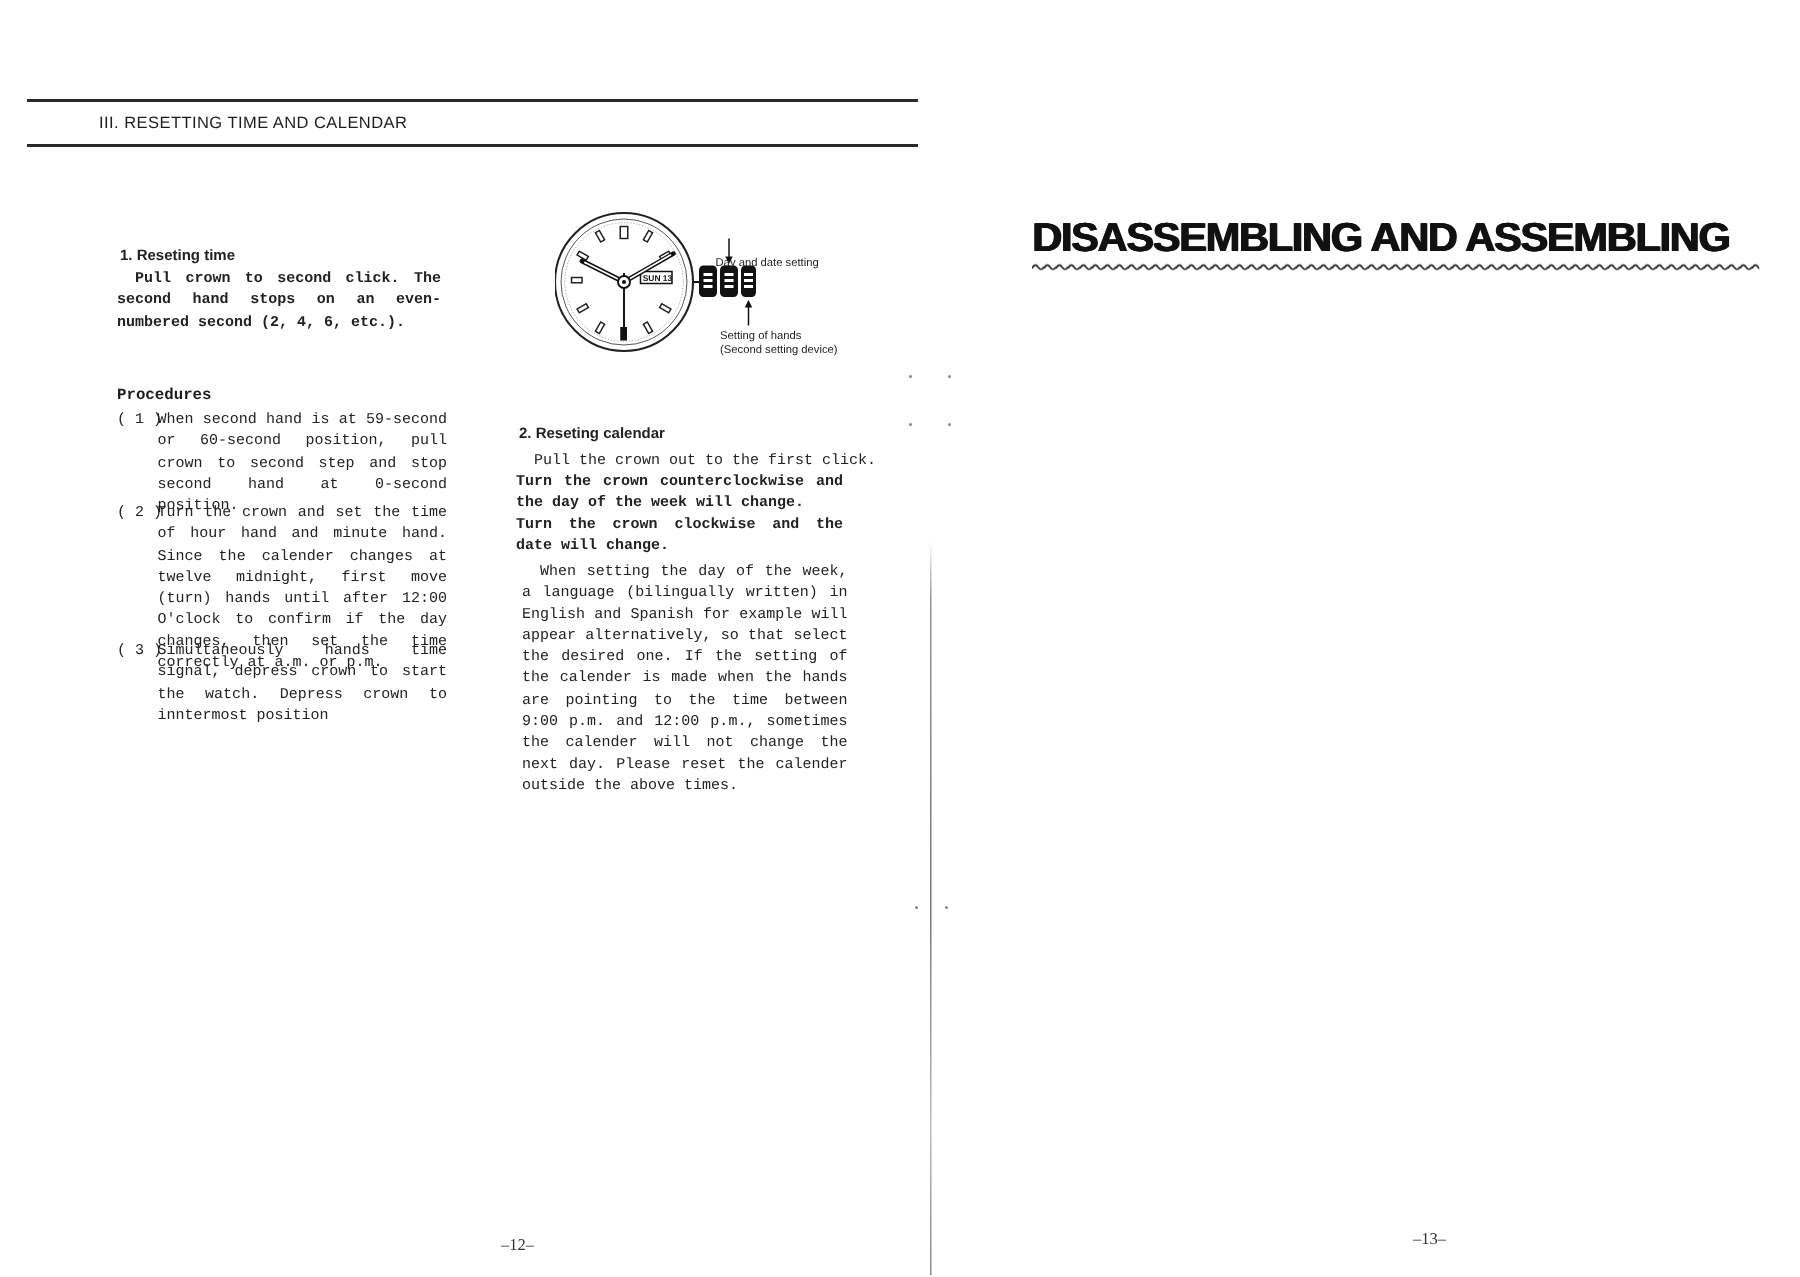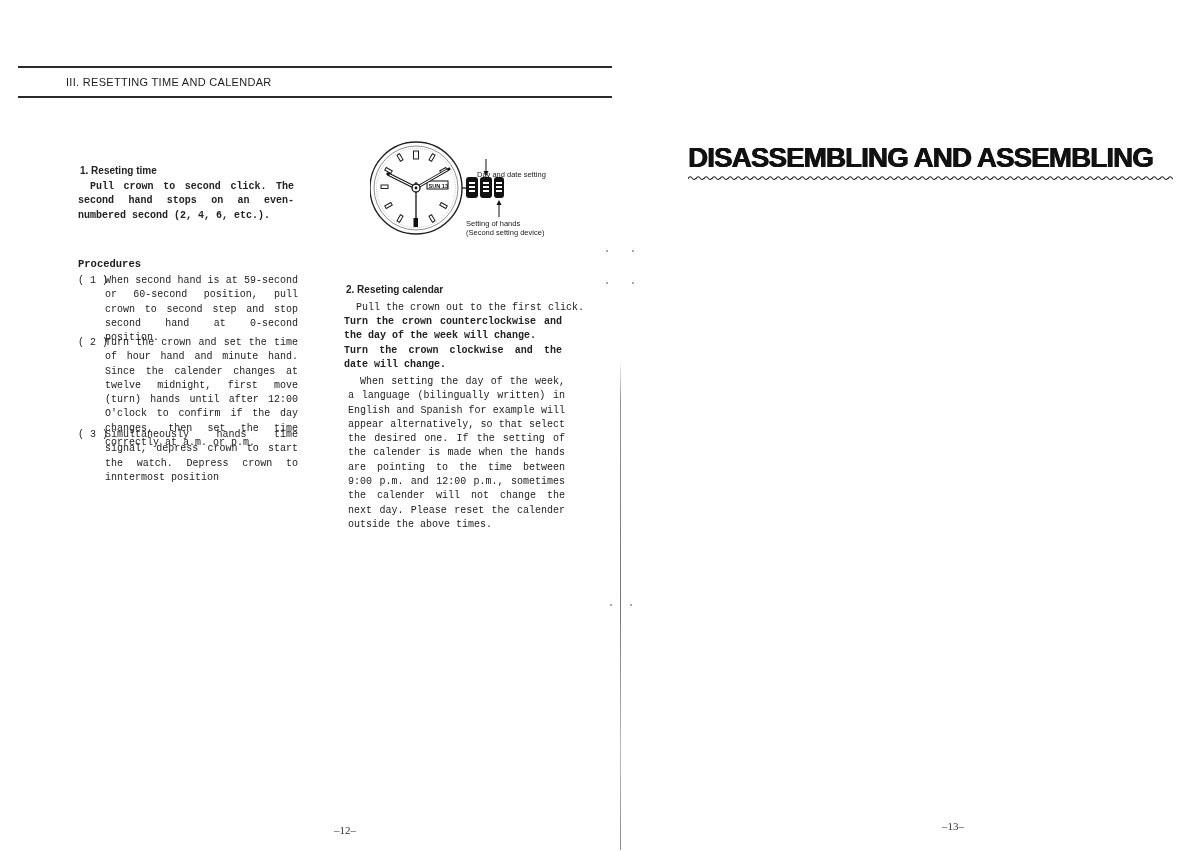--- a/index.html
+++ b/index.html
@@ -38,21 +38,21 @@
   .proc-num { width: 27px; flex-shrink: 0; white-space: pre; }
   .proc-text { width: 193px; }
   #proc1 { top: 274px; }
   #proc2 { top: 336px; }
   #proc3 { top: 428px; }
 
   
   #diagram { position: absolute; left: 370px; top: 138px; width: 200px; height: 105px; }
   .diag-label { position: absolute; font-family: "Liberation Sans", sans-serif; font-size: 7.5px; color: #222; white-space: nowrap; line-height: 9px; }
   #lbl-day { left: 107px; top: 9px; margin-top: 23px; }
-  #lbl-hands { left: 96px; top: 81px; }
+  #lbl-hands { left: 110px; top: 81px; }
 
   #s2-title { position: absolute; left: 346px; top: 284px; }
   #s2-p1 { position: absolute; left: 356px; top: 301px; }
   #s2-bold { position: absolute; left: 344px; top: 315px; width: 218px; font-weight: bold; }
   #s2-p2 { position: absolute; left: 348px; top: 375px; width: 217px; }
   #s2-p2 .indent { display:inline-block; width: 12px; }
 
   .folio { position: absolute; font-family: "Liberation Serif", serif; font-size: 11px; color: #333; margin-left: 28px; }
   #folio-left { left: 306px; top: 824px; }
   #folio-right { left: 294px; top: 820px; }

